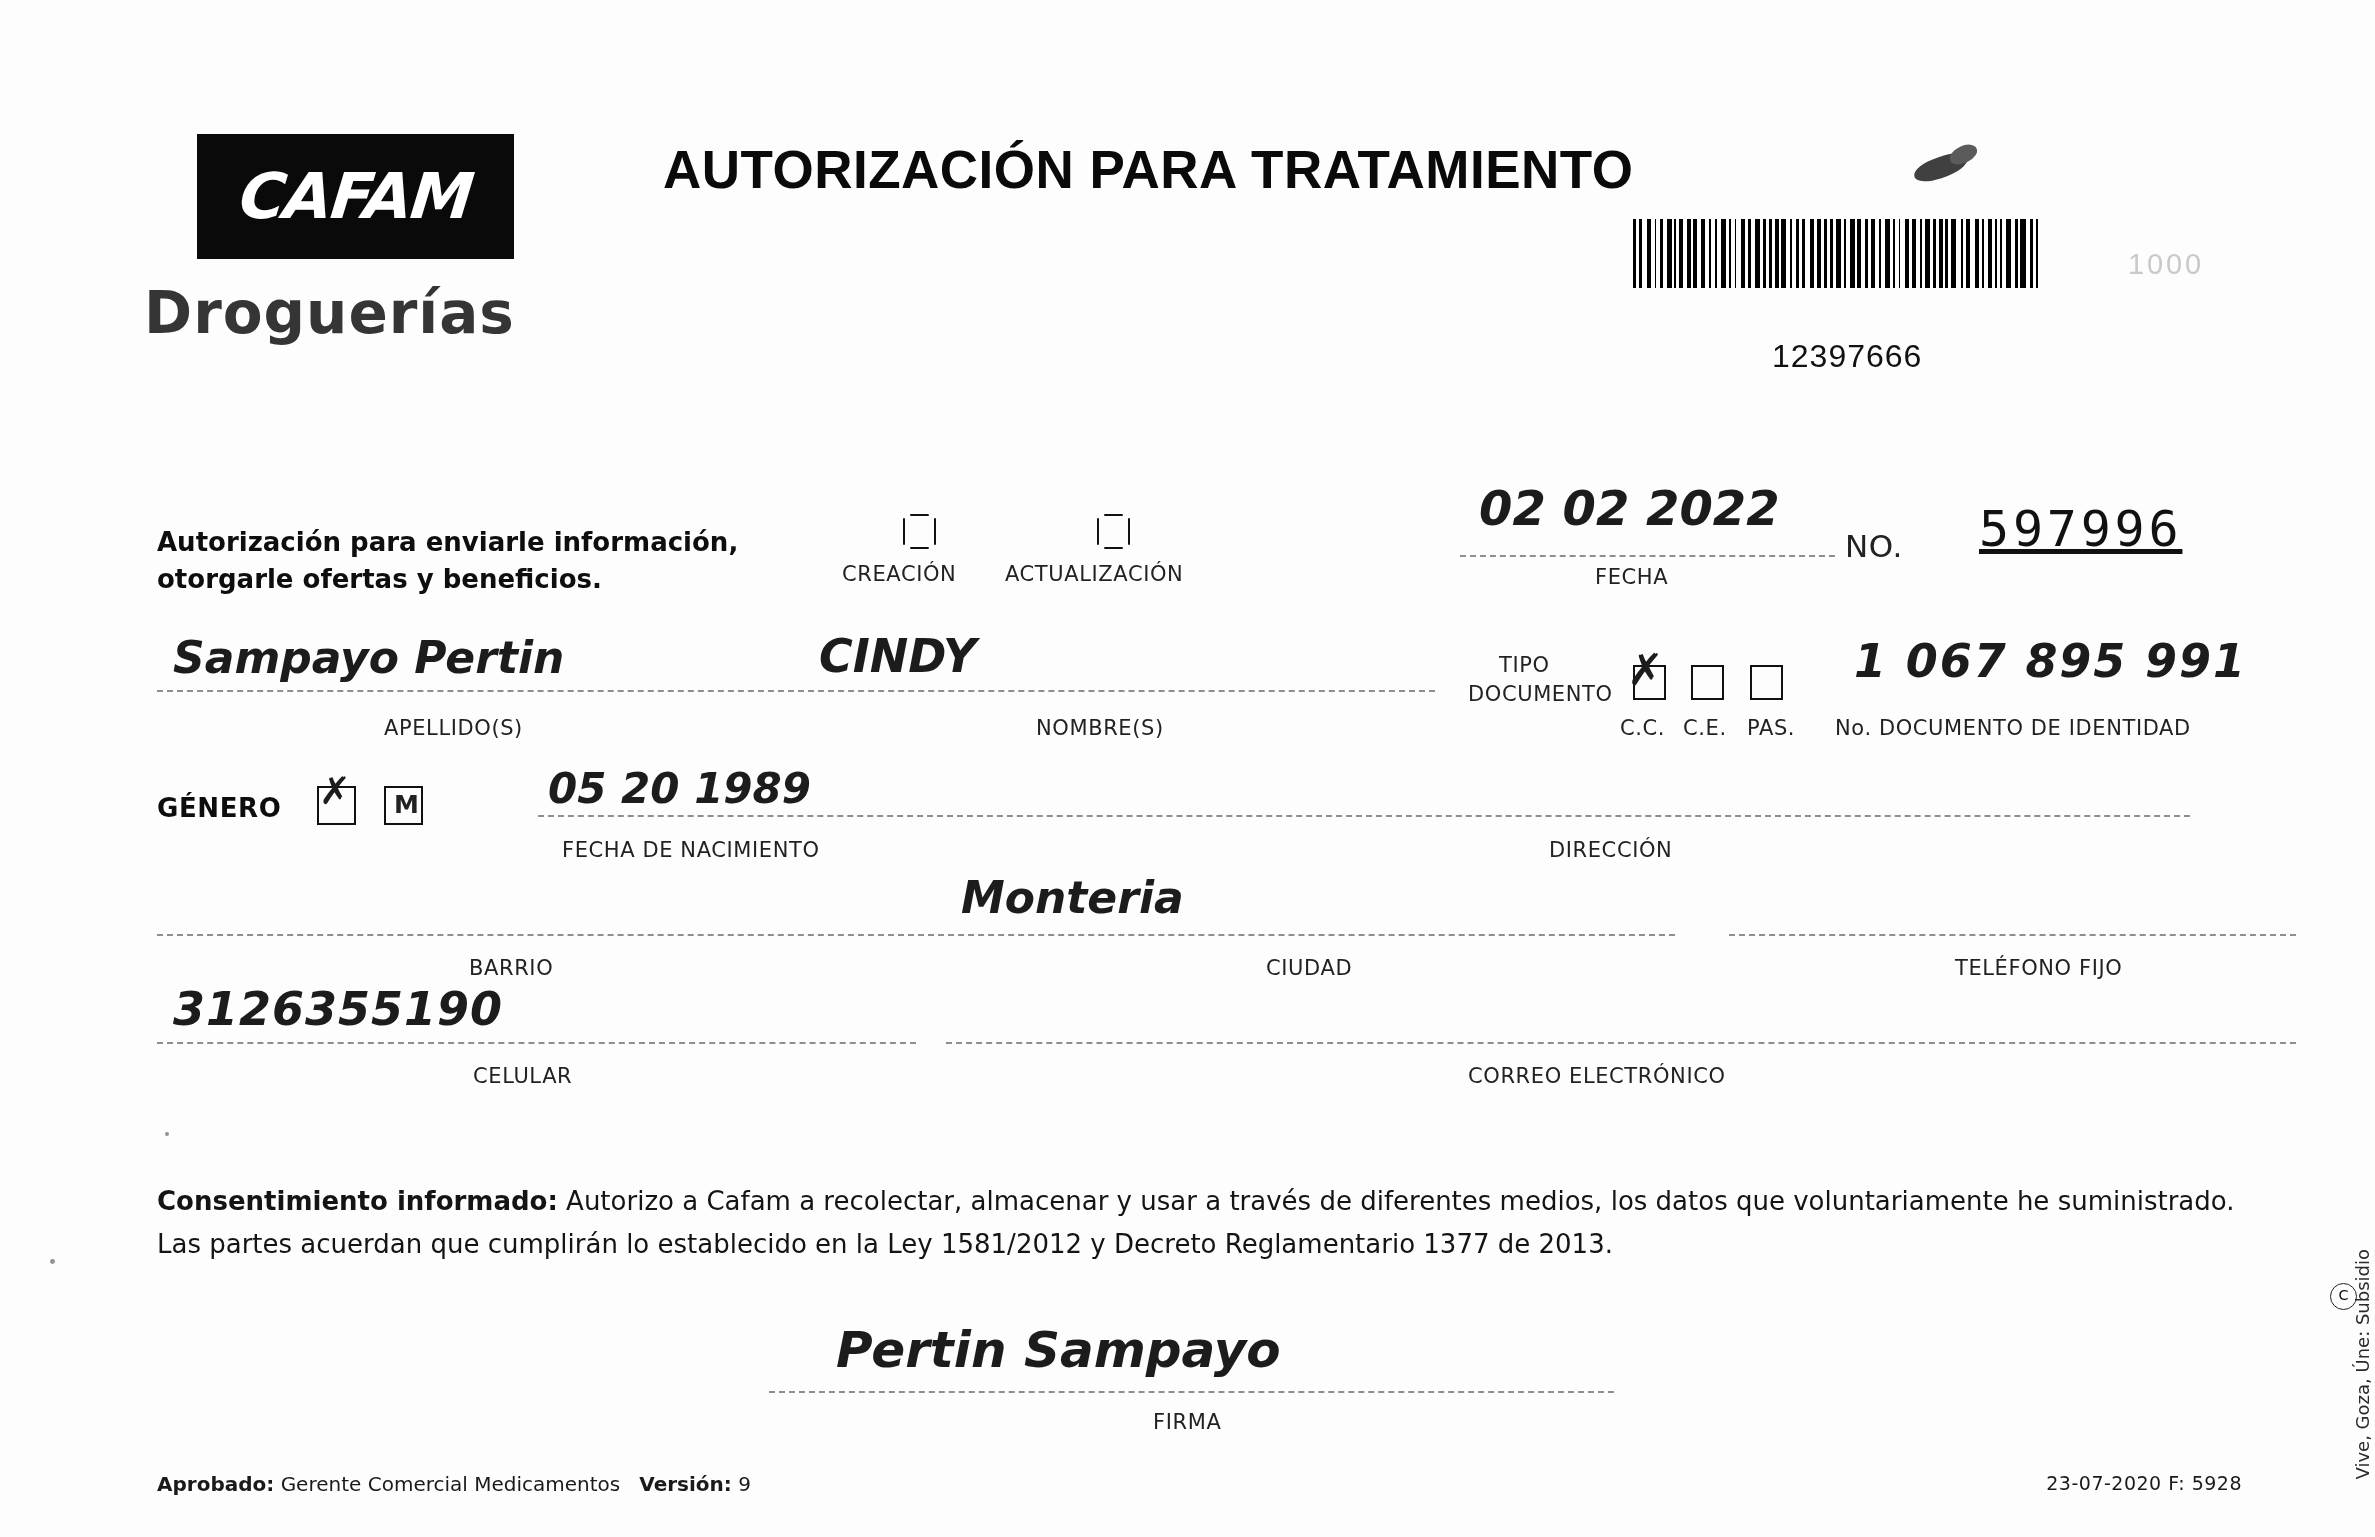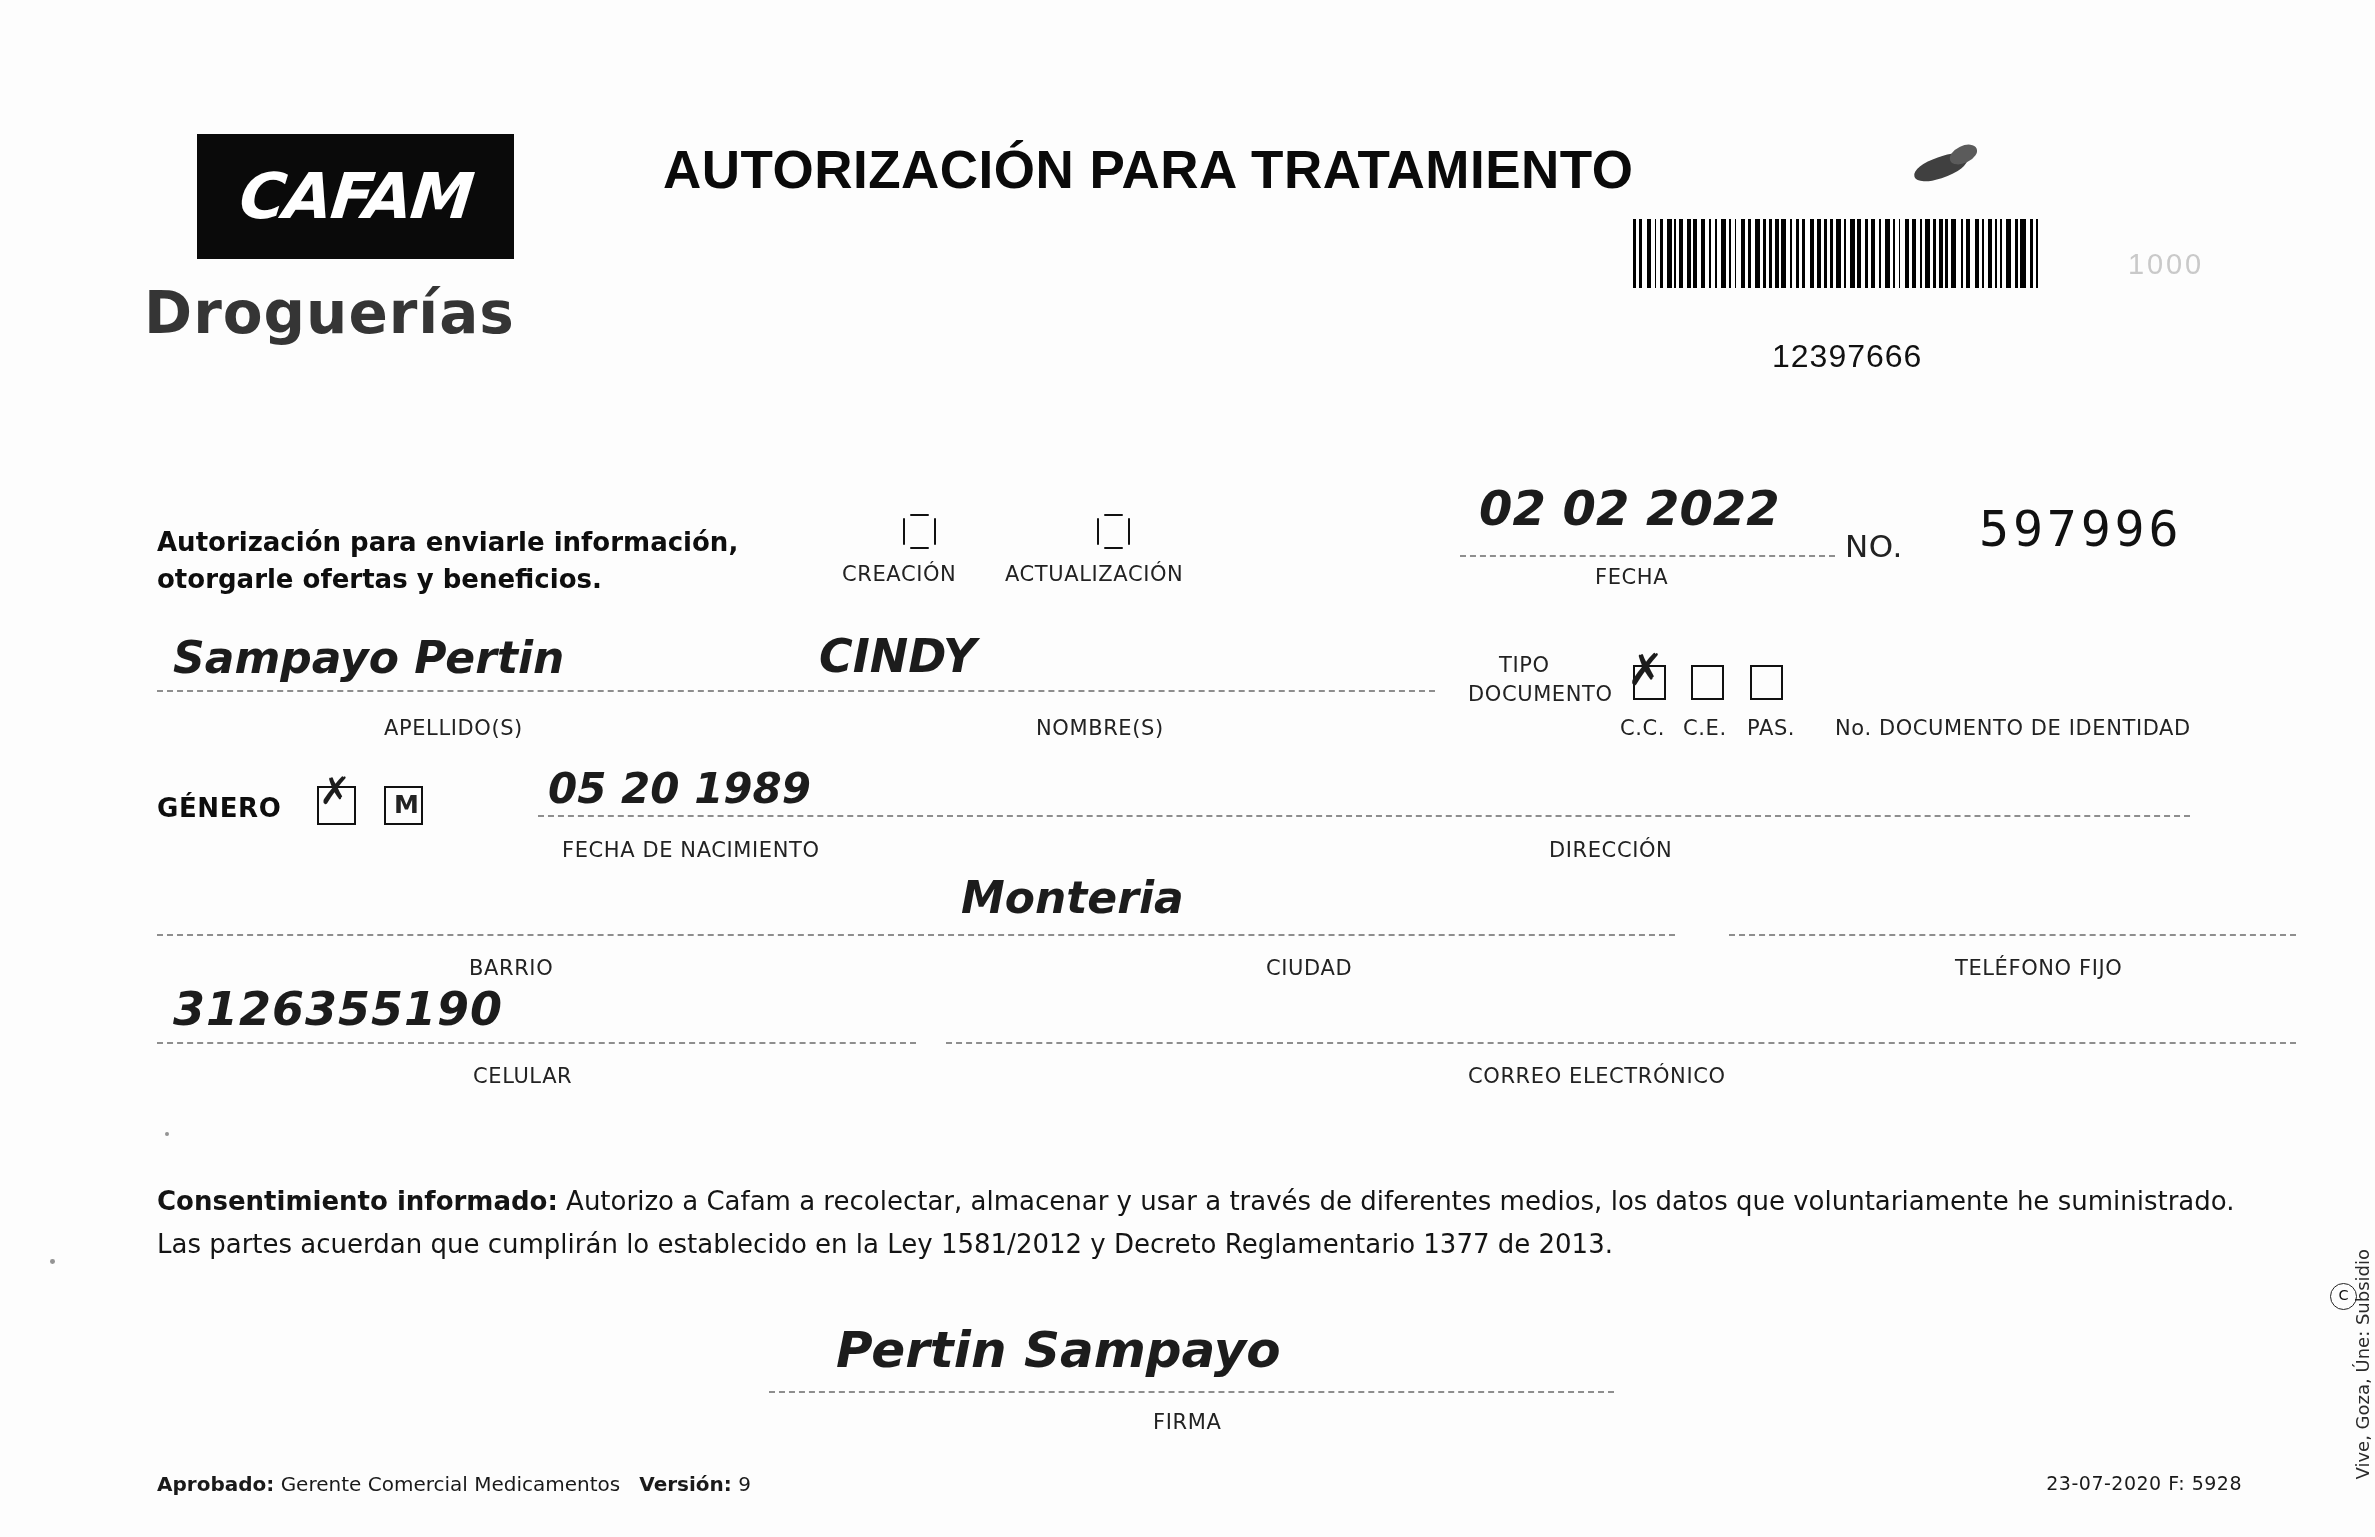--- a/index.html
+++ b/index.html
@@ -193,20 +193,21 @@
   }
 
   .big-no {
     position: absolute;
     left: 1979px;
     top: 500px;
     font-family: "DejaVu Sans Mono", monospace;
     font-size: 50px;
     letter-spacing: 3.8px;
     color: #111;
+    text-decoration: underline;
   }
 
   .consent {
     position: absolute;
     left: 157px;
     top: 1180px;
     width: 2104px;
     font-family: "DejaVu Sans", sans-serif;
     font-size: 26px;
     line-height: 43px;
@@ -433,20 +434,21 @@
   <div class="tiny-label" style="left:1468px; top:682px;">DOCUMENTO</div>
 
   <div class="chk" style="left:1633px; top:665px;"></div>
   <div class="hand" style="left:1627px; top:644px; font-size:44px; font-weight:bold;">✗</div>
   <div class="chk" style="left:1691px; top:665px;"></div>
   <div class="chk" style="left:1750px; top:665px;"></div>
   <div class="tiny-label" style="left:1620px; top:716px;">C.C.</div>
   <div class="tiny-label" style="left:1683px; top:716px;">C.E.</div>
   <div class="tiny-label" style="left:1747px; top:716px;">PAS.</div>
 
+  <div class="hand cursive" style="left:1854px; top:634px; font-size:46px; letter-spacing:1.9px;">1 067 895 991</div>
   <div class="tiny-label" style="left:1835px; top:716px;">No. DOCUMENTO DE IDENTIDAD</div>
 
   <div class="tiny-label bold" style="left:157px; top:793px;">GÉNERO</div>
   <div class="chk" style="left:317px; top:786px; width:35px; height:35px;"></div>
   <div class="hand" style="left:319px; top:769px; font-size:38px; font-weight:bold;">✗</div>
   <div class="chk" style="left:384px; top:786px; width:35px; height:35px;"></div>
   <div class="tiny-label" style="left:394px; top:790px; font-size:25px; font-weight:bold;">M</div>
 
   <div class="dotline" style="left:538px; top:815px; width:1652px;"></div>
   <div class="hand cursive" style="left:548px; top:764px; font-size:42px;">05 20 1989</div>

